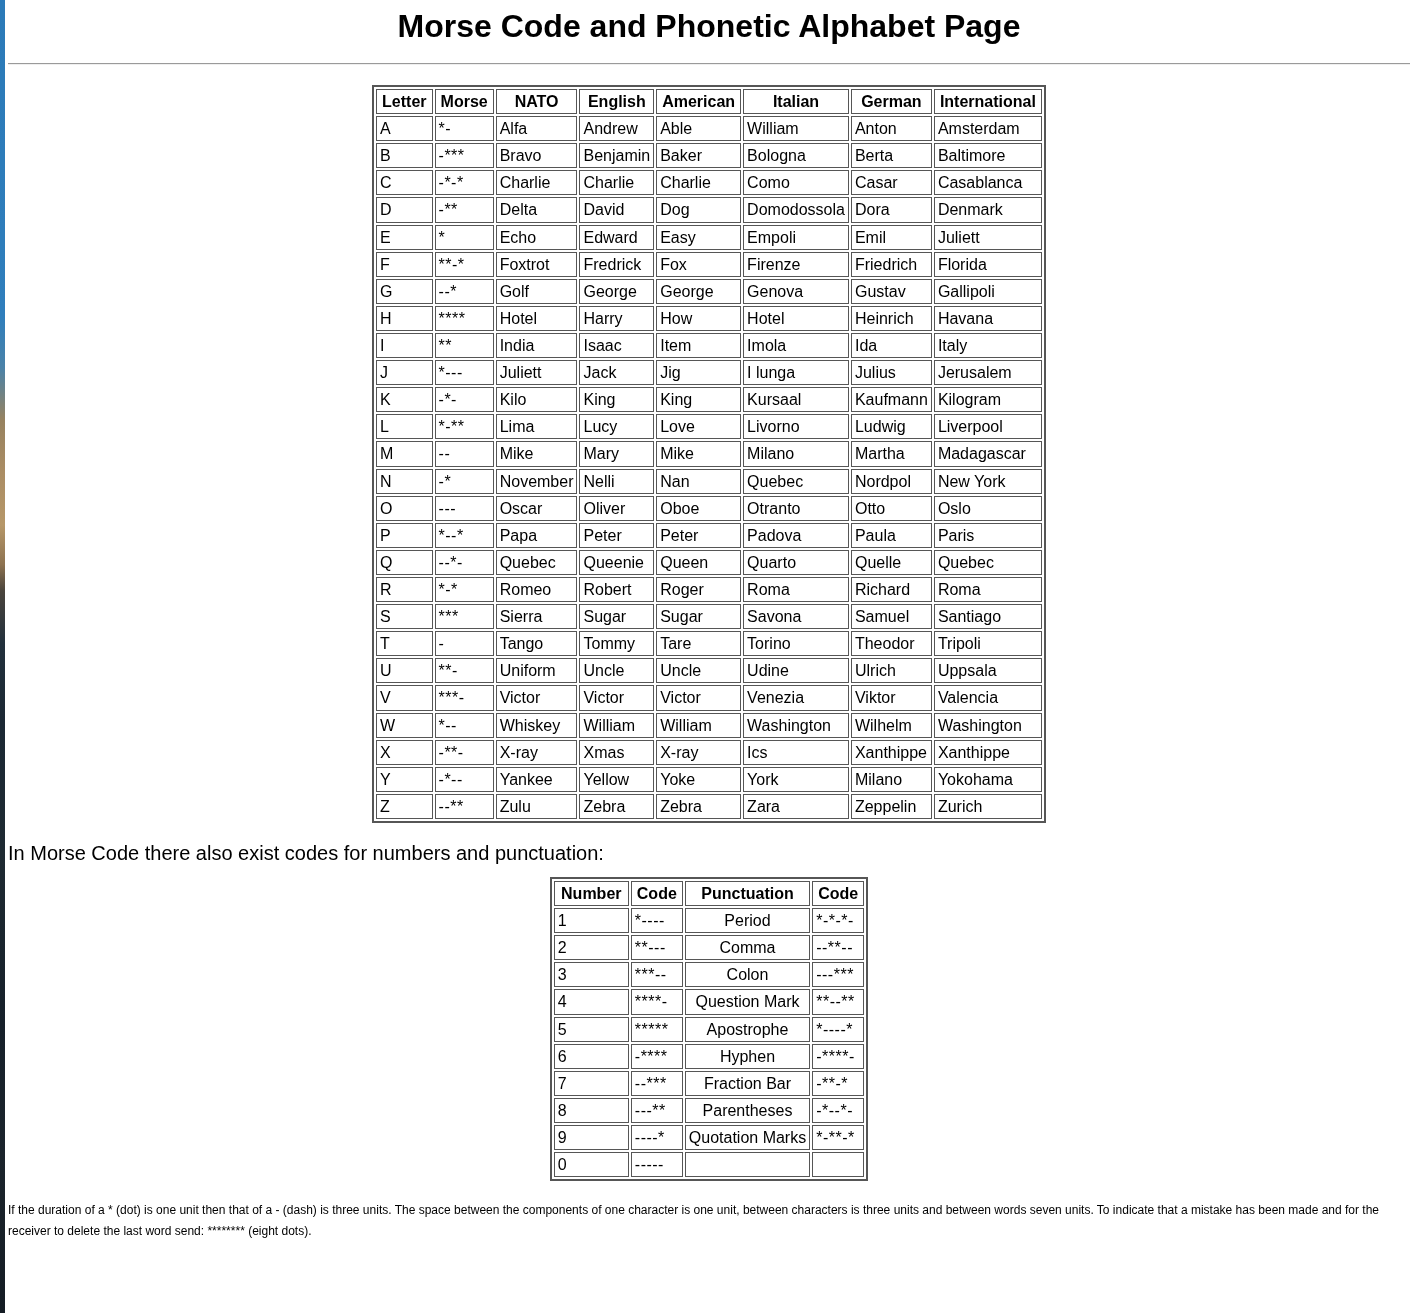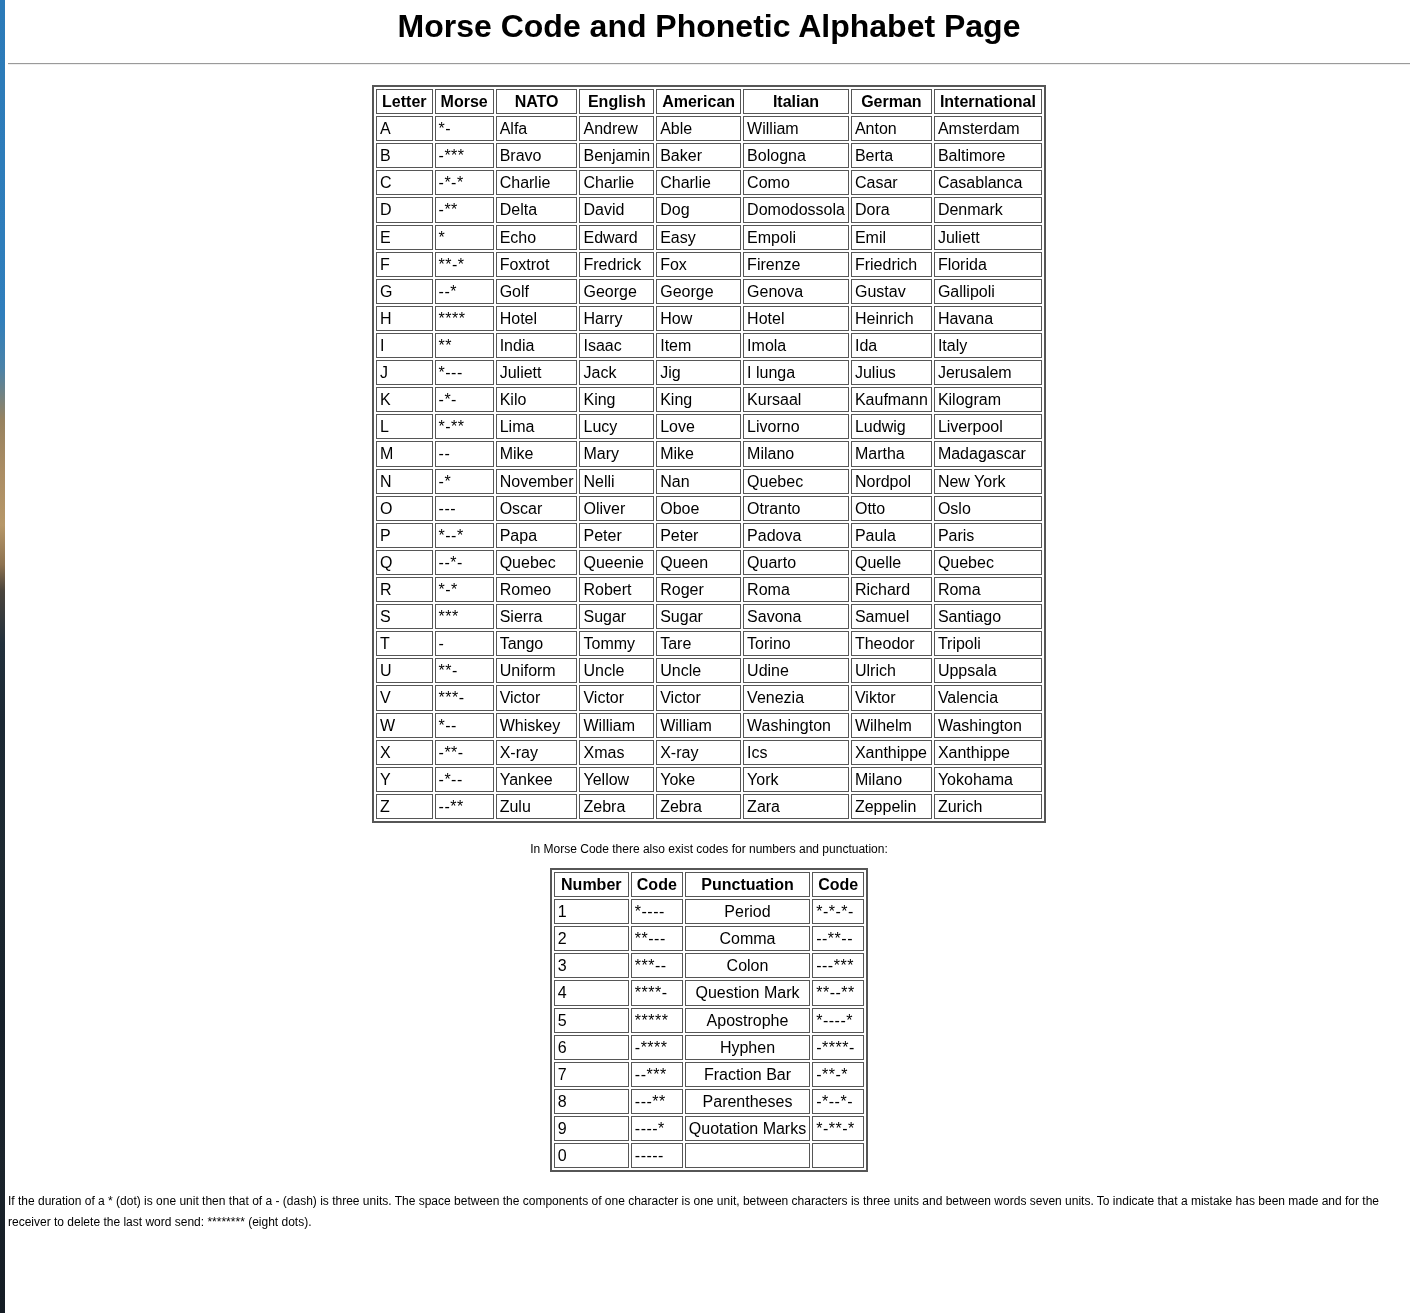--- a/index.html
+++ b/index.html
@@ -72,22 +72,22 @@
     padding: 1px 5px;
   }
   table.grid td {
     text-align: left;
     min-width: 30px;
   }
   table.grid td.morse, table.grid td.code {
     letter-spacing: 0.5px;
   }
   p.middle-note {
-    text-align: center;
-    font-size: 12px;
+    text-align: left;
+    font-size: 20px;
     margin: 19px 0 0 0;
   }
   table.grid.small {
     margin: 12px auto 4px auto;
   }
   table.grid.small td:first-child { min-width: 67px; }
   table.grid.small td:nth-child(2) { min-width: 40px; }
   table.grid.small td:nth-child(3) { min-width: 105px; text-align: center; }
   table.grid.small td:nth-child(4) { min-width: 42px; }
   p.footer-note {

